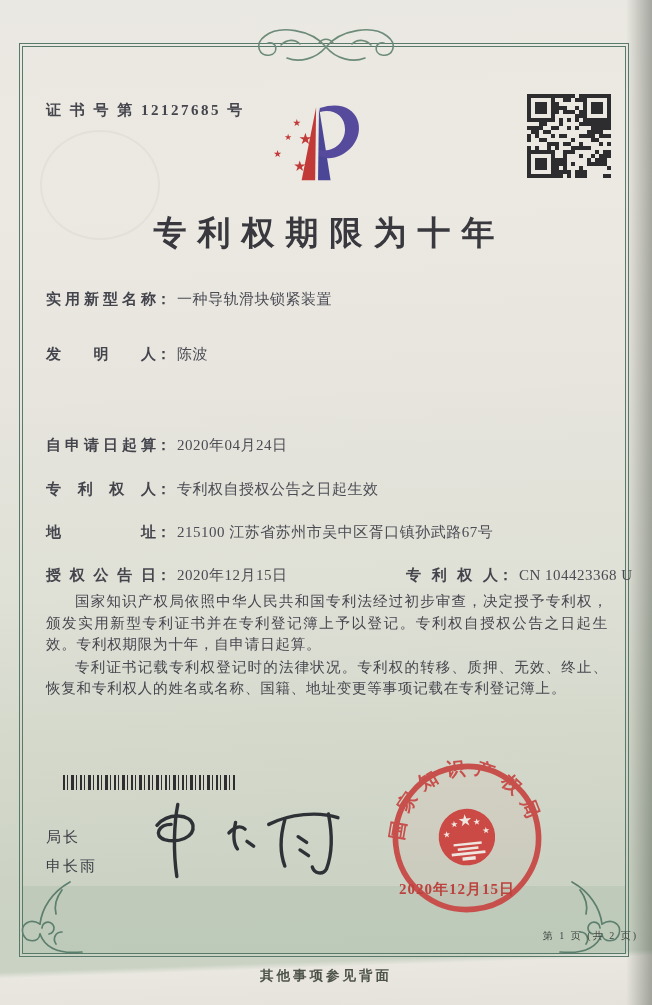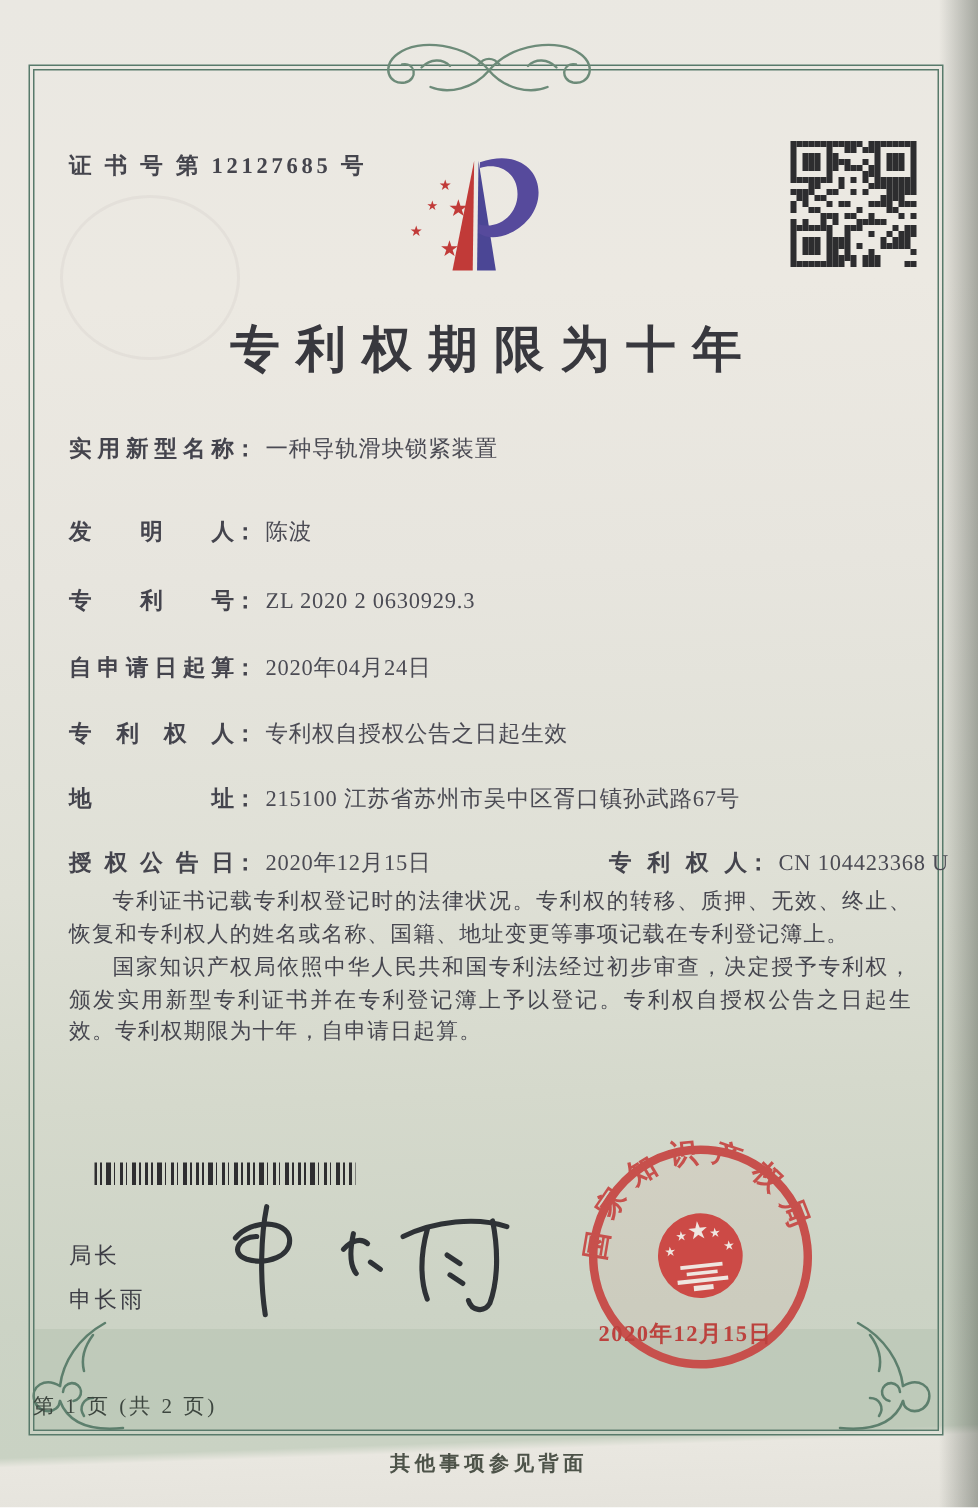--- a/index.html
+++ b/index.html
@@ -84,22 +84,22 @@
   .o1 { top:828px;font-family:Liberation Serif, serif; } .o2 { top:857px; }
   .signature { position:absolute; left:140px; top:795px; }
 
   .seal { position:absolute; left:387px; top:758px; transform:rotate(-6deg); }
   .seal-date {
     position:absolute; left:399px; top:880px; width:140px;
     font-size:15px; font-weight:bold; color:#bc423e; letter-spacing:1px; white-space:nowrap;
   }
 
   .page-no {
-    position:absolute; left:22px; top:929px; width:616px; text-align:left;
-    font-size:14px; color:#3d463f; letter-spacing:2px;
+    position:absolute; left:22px; top:929px; width:616px; text-align:right;
+    font-size:10px; color:#3d463f; letter-spacing:2px;
   }
   .back-note {
     position:absolute; left:0; top:967px; width:652px; text-align:center;
     font-size:13.5px; font-weight:bold; color:#4d5349; letter-spacing:3px;
   }
 </style>
 </head>
 <body>
 
 <div class="photo">
@@ -398,42 +398,39 @@
     </div>
 
   <div class="title">专利权期限为十年</div>
 
   <div class="field-row r0">
     <span class="label">实用新型名称</span><span class="colon">：</span><span class="value">一种导轨滑块锁紧装置</span>
   </div>
   <div class="field-row r1">
     <span class="label">发明人</span><span class="colon">：</span><span class="value">陈波</span>
   </div>
-  <div class="field-row r2">
-    <span class="label">专利号</span><span class="colon">：</span><span class="value">ZL 2020 2 0630929.3</span>
-  </div>
   <div class="field-row r3">
     <span class="label">自申请日起算</span><span class="colon">：</span><span class="value">2020年04月24日</span>
   </div>
   <div class="field-row r4">
     <span class="label">专利权人</span><span class="colon">：</span><span class="value">专利权自授权公告之日起生效</span>
   </div>
   <div class="field-row r5">
     <span class="label">地址</span><span class="colon">：</span><span class="value">215100 江苏省苏州市吴中区胥口镇孙武路67号</span>
   </div>
   <div class="field-row r6">
     <span class="label">授权公告日</span><span class="colon">：</span><span class="value">2020年12月15日</span>
     <span class="grant-right">
       <span class="label" style="width:92px">专利权人</span><span class="colon">：</span><span class="value">CN 104423368 U</span>
     </span>
   </div>
 
   <div class="paras">
+    <p>国家知识产权局依照中华人民共和国专利法经过初步审查，决定授予专利权，颁发实用新型专利证书并在专利登记簿上予以登记。专利权自授权公告之日起生效。专利权期限为十年，自申请日起算。</p>
     <p>专利证书记载专利权登记时的法律状况。专利权的转移、质押、无效、终止、恢复和专利权人的姓名或名称、国籍、地址变更等事项记载在专利登记簿上。</p>
-    <p>国家知识产权局依照中华人民共和国专利法经过初步审查，决定授予专利权，颁发实用新型专利证书并在专利登记簿上予以登记。专利权自授权公告之日起生效。专利权期限为十年，自申请日起算。</p>
   </div>
 
   <div class="barcode"></div>
 
   <div class="official o1">局长</div>
   <div class="official o2">申长雨</div>
 
   <svg class="signature" width="212" height="90" viewBox="0 0 220 95">
     <g stroke="#2e3236" stroke-width="3.6" fill="none" stroke-linecap="round" stroke-linejoin="round">
       <path d="M38,10 C34,30 33,60 37,86"></path>

